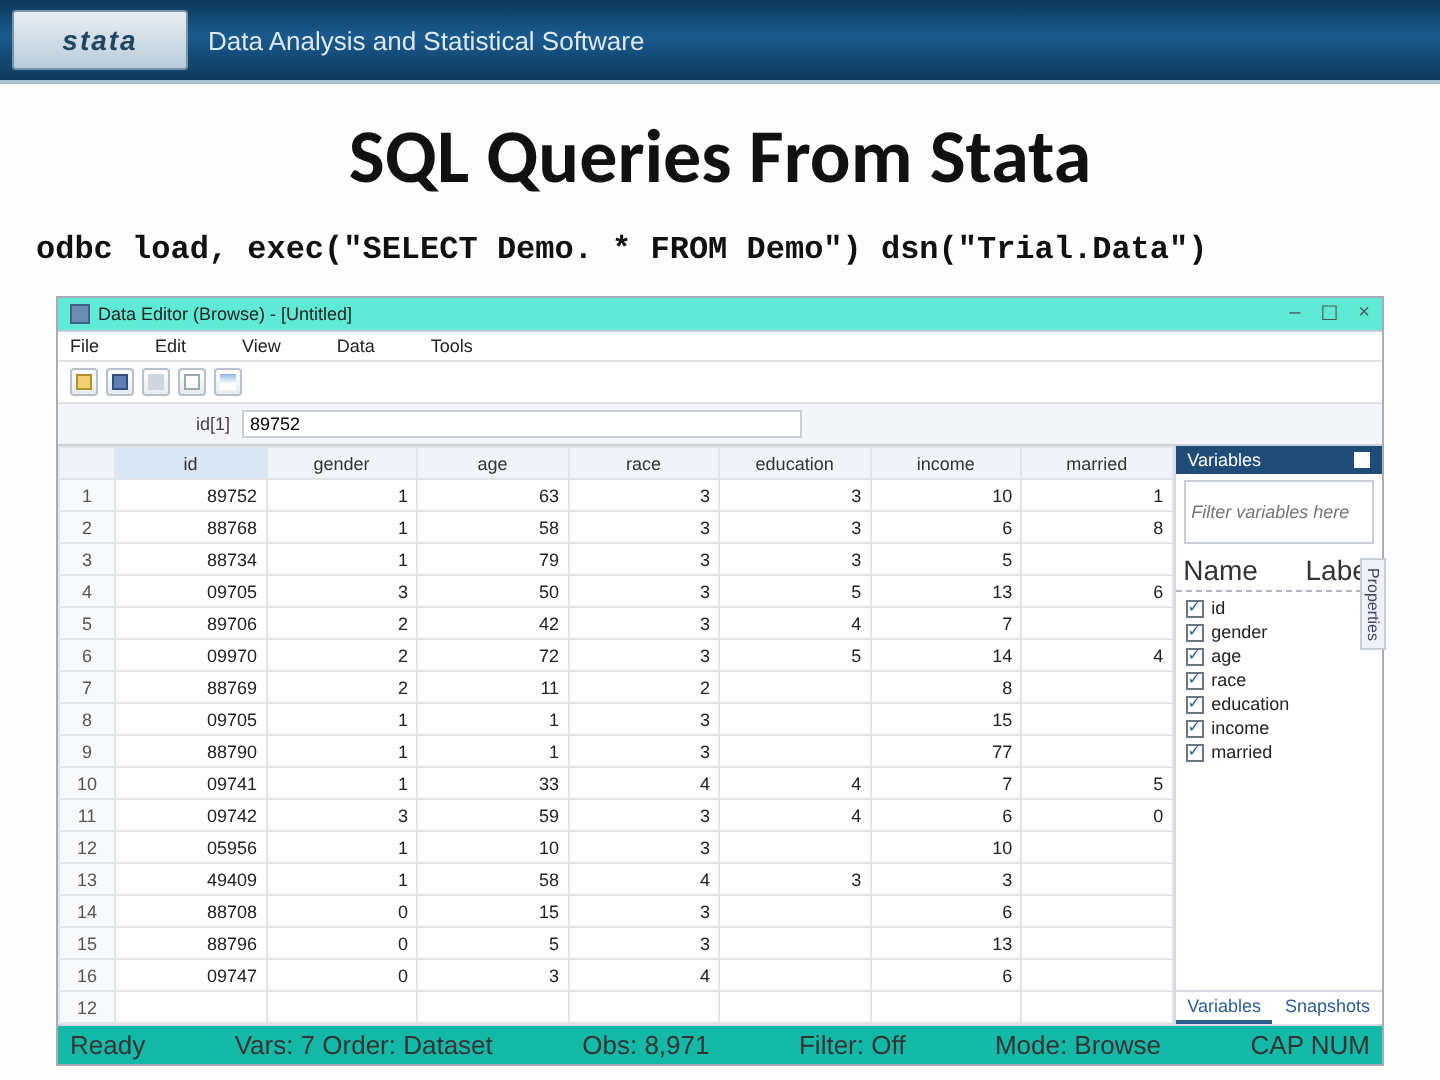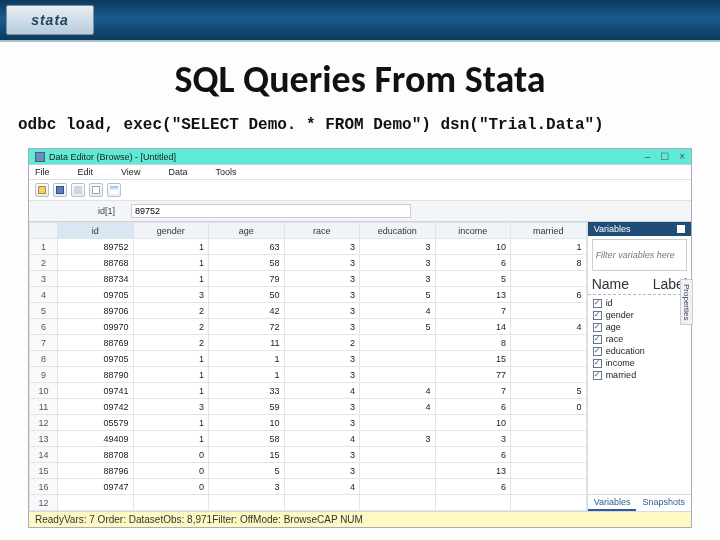--- a/index.html
+++ b/index.html
@@ -58,21 +58,21 @@
     border-bottom:1px solid #ccd;
     background:#5eead4;
   }
   .titlebar .left { display:flex; align-items:center; gap:4px; }
   .titlebar .wicon { width:10px;height:10px;background:#6b8db1;border:1px solid #3e6189; }
   .winbtns { display:flex; gap:10px; font-size:10px; color:#555;}
   .menubar { display:flex; gap:28px; padding:2px 6px; border-bottom:1px solid #e1e1e8;}
   .toolbar { display:flex; gap:4px; padding:3px 6px; border-bottom:1px solid #e1e1e8; align-items:center;}
   .tbtn { width:14px;height:14px; border:1px solid #b8c0cc; background:linear-gradient(#fefefe,#e8ecf1); border-radius:2px; position:relative;}
   .tbtn .g { position:absolute; inset:2px; }
-  .cellbar { display:flex; align-items:center; gap:16px; padding:3px 6px; border-bottom:1px solid #ccd2d8; background:#f3f5f8;}
+  .cellbar { display:flex; align-items:center; gap:6px; padding:3px 6px; border-bottom:1px solid #ccd2d8; background:#f3f5f8;}
   .cellbar .lab { width:80px; text-align:right; color:#444;}
   .cellbar input { flex:0 0 280px; height:14px; border:1px solid #c8ced6; font-size:9px; padding:0 3px; background:#fff;}
   .main { display:flex; }
   .gridwrap { flex:1 1 auto; overflow:hidden; border-right:1px solid #d6d9df; }
   table.grid { border-collapse:collapse; width:100%; table-layout:fixed;}
   table.grid th, table.grid td {
     border:1px solid #e1e4e9;
     padding:1px 4px;
     height:16px;
     text-align:right;
@@ -89,29 +89,30 @@
   .filterrow { padding:3px 4px; }
   .filterrow input { width:100%; height:32px; border:1px solid #c8ced6; font-size:9px; font-style:italic; color:#777; padding:0 3px;}
   .varhdr { display:flex; font-size:14px; border-bottom:1px dashed #aeb7c2; padding:2px 4px; color:#333;}
   .varhdr span:first-child{flex:1}
   .varlist { padding:2px 0; }
   .varlist .item { display:flex; align-items:center; gap:4px; padding:1px 5px; font-size:9px;}
   .chk { width:9px;height:9px;border:1px solid #6a7684;background:#fff;display:inline-flex;align-items:center;justify-content:center;font-size:8px;color:#2c5d93;line-height:1;}
   .tabsbtm { display:flex; border-top:1px solid #d6d9df; font-size:9px;}
   .tabsbtm div { padding:2px 6px; color:#2c5d93; }
   .tabsbtm div:first-child { border-bottom:2px solid #2c5d93;}
-  .statusbar { display:flex; justify-content:flex-start; padding:2px 6px; border-top:1px solid #d6d9df; font-size:10px; color:#333; background:#fef9c3;}
+  .statusbar { display:flex; justify-content:space-between; padding:2px 6px; border-top:1px solid #d6d9df; font-size:13px; color:#333; background:#14b8a6;}
   .statusbar .seg { white-space:nowrap; }
   .proptab { position:absolute; right:-2px; top:130px; writing-mode:vertical-rl; font-size:8px; background:#eef1f5; border:1px solid #c8ced6; padding:4px 1px; color:#446;}
 </style>
 </head>
 <body>
 
 <div class="stata-banner">
   <div class="stata-logo">stata</div>
+  <div class="tagline">Data Analysis and Statistical Software</div>
 </div>
 
 <h1 class="slide-title">SQL Queries From Stata</h1>
 
 <div class="command">odbc load, exec("SELECT Demo. * FROM Demo") dsn("Trial.Data")</div>
 
 <div class="editor">
   <div class="titlebar">
     <div class="left">
       <span class="wicon"></span>
@@ -274,21 +275,21 @@
               <td>09742</td>
               <td>3</td>
               <td>59</td>
               <td>3</td>
               <td>4</td>
               <td>6</td>
               <td>0</td>
             </tr>
             <tr>
               <td class="rowh">12</td>
-              <td>05579</td>
+              <td>05956</td>
               <td>1</td>
               <td>10</td>
               <td>3</td>
               <td></td>
               <td>10</td>
               <td></td>
             </tr>
             <tr>
               <td class="rowh">13</td>
               <td>49409</td>

